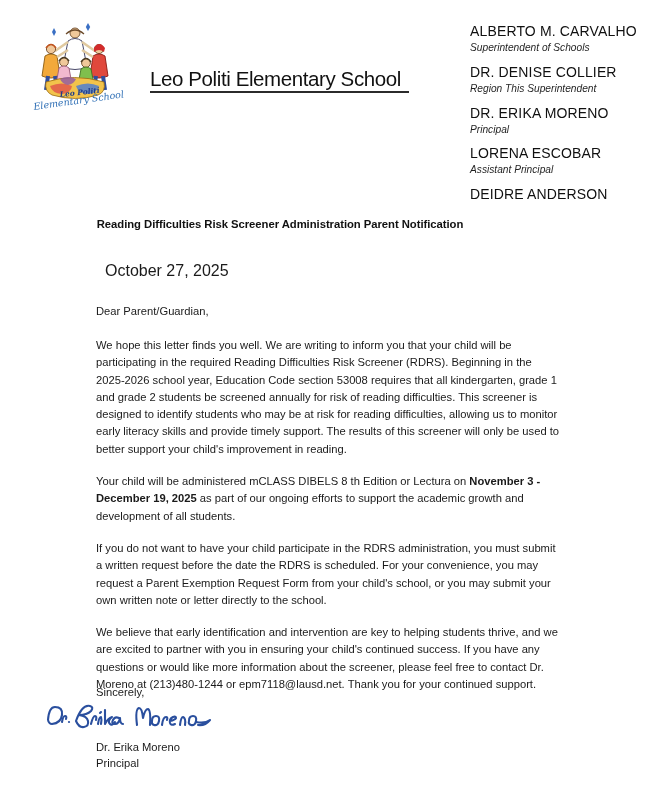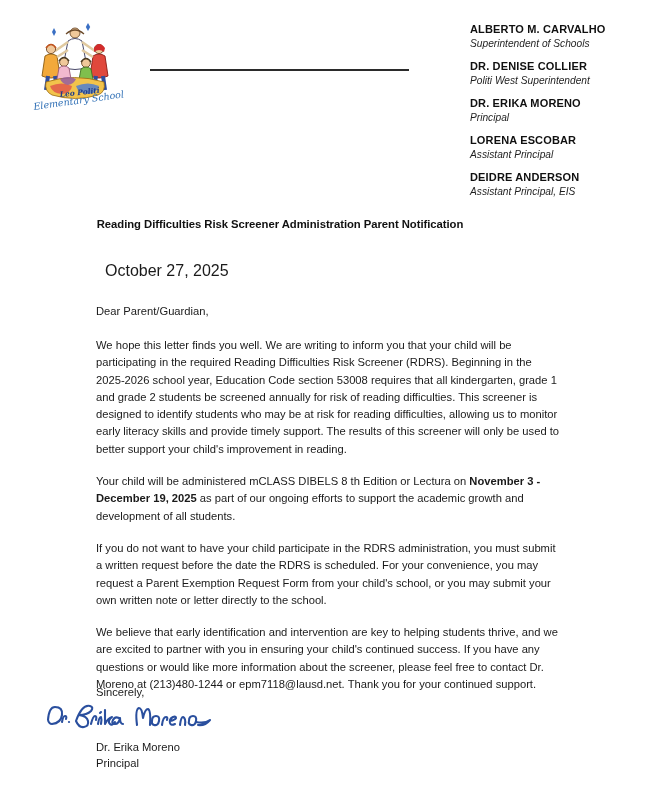--- a/index.html
+++ b/index.html
@@ -72,22 +72,22 @@
     position: absolute;
     left: 470px;
     top: 23px;
     width: 180px;
   }
   .admin {
     margin-bottom: 9.5px;
   }
   .admin:last-child { margin-bottom: 8px; }
   .admin-name {
-    font-size: 11px;
-    font-weight: bold;
+    font-size: 14px;
+    font-weight: normal;
     letter-spacing: 0.15px;
     color: #101010;
     line-height: 1.25;
   }
   .admin-title {
     font-size: 10.2px;
     font-weight: 400;
     color: #1f1f1f;
     line-height: 1.3;
     margin-top: 0.5px;
@@ -211,43 +211,43 @@
         <path d="M24 70 q12 -5 22 0 q-1 7 -10 8 q-10 -1 -12 -8 z" fill="#e2584a" opacity="0.85"></path>
         <path d="M50 70 q12 -5 23 0 q-2 7 -11 8 q-10 -1 -12 -8 z" fill="#4f7fd0" opacity="0.85"></path>
         <path d="M34 63 q8 -4 16 0 q-2 5 -8 6 q-6 -1 -8 -6 z" fill="#8f56a8" opacity="0.8"></path>
 
         <text x="34" y="81" font-family="'DejaVu Serif', serif" font-size="7.5" font-style="italic" font-weight="bold" fill="#1f3e8c" transform="rotate(-6 34 81)">Leo Politi</text>
         <text x="8" y="94" font-family="'DejaVu Serif', serif" font-size="9.5" font-style="italic" fill="#2f6fb5" transform="rotate(-8 8 94)">Elementary School</text>
       </svg>
     </div>
 
     <div class="school-block">
+      <div class="school-name">Leo Politi Elementary School</div>
       <div class="school-rule"></div>
     </div>
 
     <div class="admins">
       <div class="admin">
         <div class="admin-name">ALBERTO M. CARVALHO</div>
         <div class="admin-title">Superintendent of Schools</div>
       </div>
       <div class="admin">
         <div class="admin-name">DR. DENISE COLLIER</div>
-        <div class="admin-title">Politi West Superintendent</div>
+        <div class="admin-title">Region This Superintendent</div>
       </div>
       <div class="admin">
         <div class="admin-name">DR. ERIKA MORENO</div>
         <div class="admin-title">Principal</div>
       </div>
       <div class="admin">
         <div class="admin-name">LORENA ESCOBAR</div>
         <div class="admin-title">Assistant Principal</div>
       </div>
       <div class="admin">
         <div class="admin-name">DEIDRE ANDERSON</div>
-        <div class="admin-title">Assistant Principal, EIS</div>
       </div>
     </div>
   </div>
 
   <div class="doc-title">Reading Difficulties Risk Screener Administration Parent Notification</div>
 
   <div class="date">October 27, 2025</div>
 
   <div class="salutation">Dear Parent/Guardian,</div>
 

